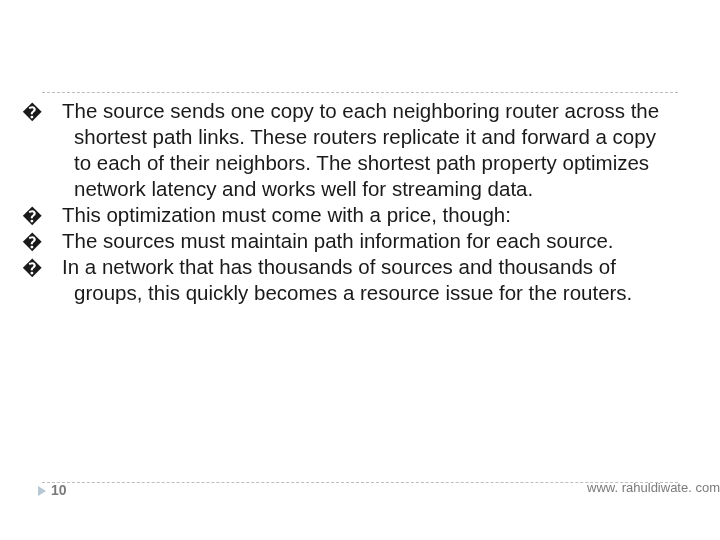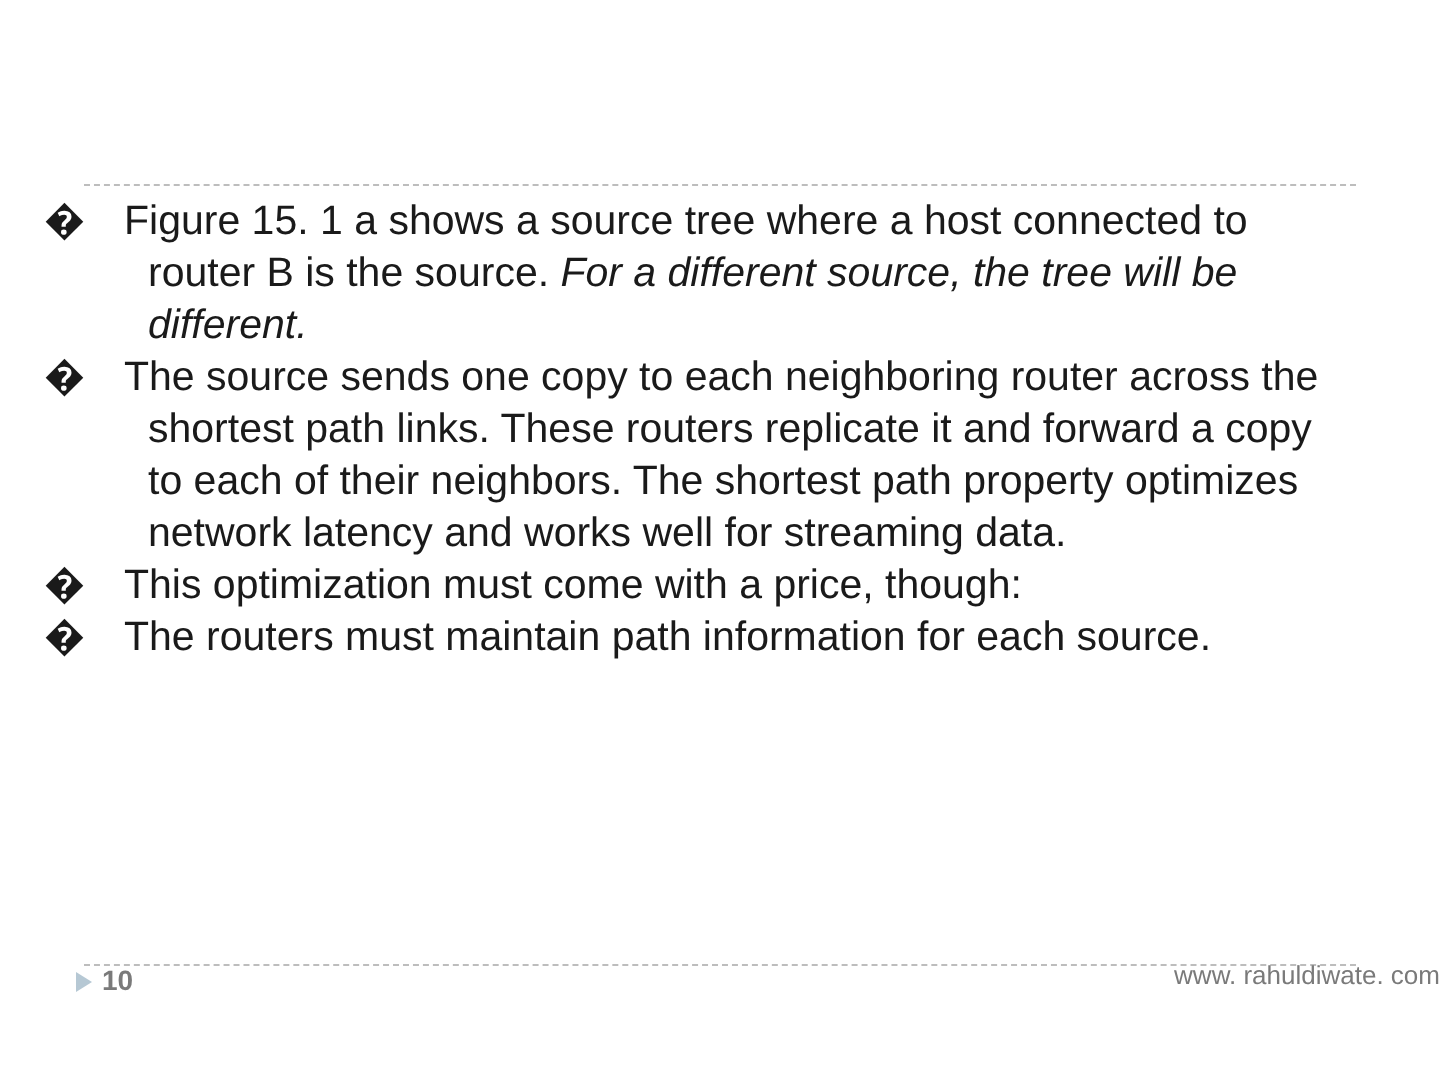--- a/index.html
+++ b/index.html
@@ -84,24 +84,24 @@
     border-left: 8px solid #b6c8d4;
   }
 </style>
 </head>
 <body>
 
 <div class="slide">
   <div class="divider-top"></div>
 
   <div class="content">
-    <p class="bullet"><span class="sq">�</span><span>Figure 15. 1 a shows a source tree where a host connected to router B is the source. </span><span class="italic">For a different source, the tree will be different.</span></p>
     <p class="bullet"><span class="sq">�</span><span>The source sends one copy to each neighboring router across the shortest path links. These routers replicate it and forward a copy to each of their neighbors. The shortest path property optimizes network latency and works well for streaming data.</span></p>
     <p class="bullet"><span class="sq">�</span><span>This optimization must come with a price, though:</span></p>
-    <p class="bullet"><span class="sq">�</span><span>The routers must maintain path information for each source.</span></p>
+    <p class="bullet"><span class="sq">�</span><span>The sources must maintain path information for each source.</span></p>
+    <p class="bullet"><span class="sq">�</span><span>In a network that has thousands of sources and thousands of groups, this quickly becomes a resource issue for the routers.</span></p>
   </div>
 
   <div class="divider-bottom"></div>
 
   <div class="footer-tri"></div>
   <div class="footer-num">10</div>
   <div class="footer-url">www. rahuldiwate. com</div>
 </div>
 
 </body></html>

